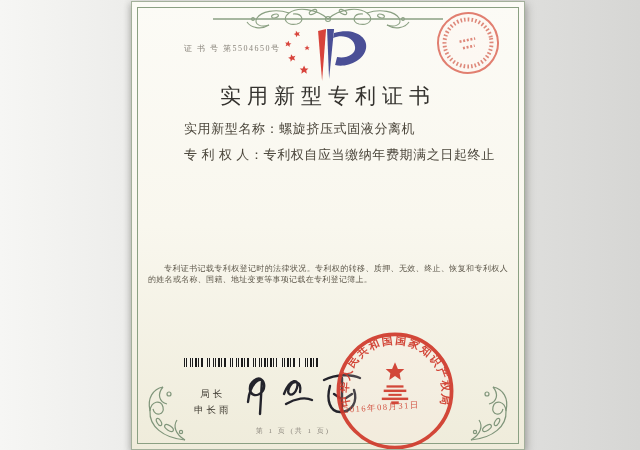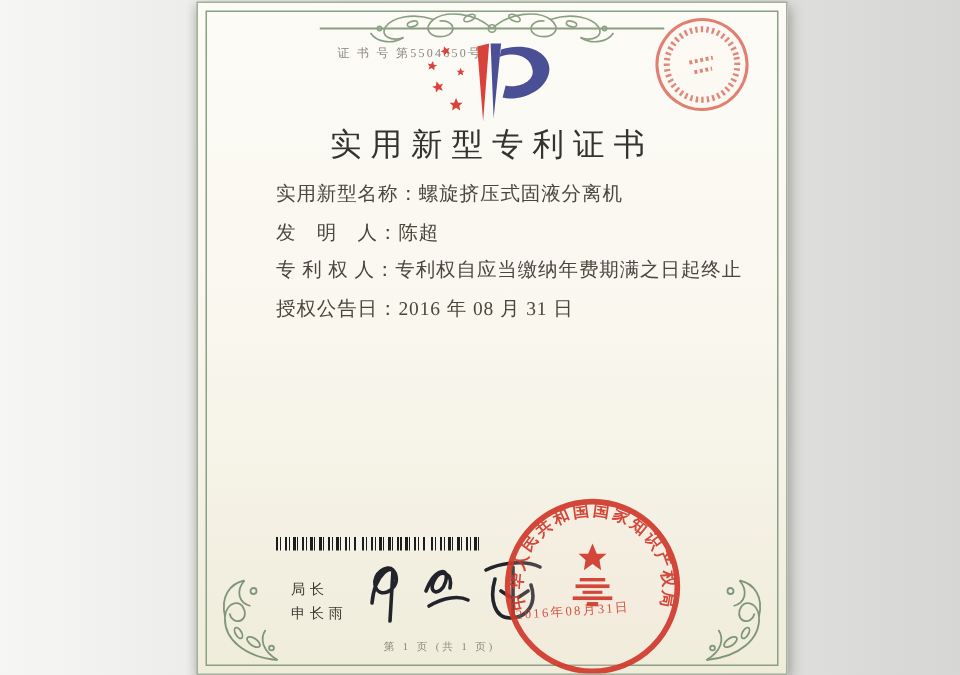--- a/index.html
+++ b/index.html
@@ -15,22 +15,22 @@
     border:1px solid #a3b09b;
     box-shadow:2px 3px 8px rgba(60,60,55,.35), -2px 2px 6px rgba(60,60,55,.18);
     overflow:hidden;
   }
   .inner-border{position:absolute;inset:5px;border:1px solid #8ba083;pointer-events:none;}
   .garland{position:absolute;top:2px;left:50%;transform:translateX(-50%);}
   .corner{position:absolute;bottom:7px;}
   .corner.left{left:7px;}
   .corner.right{right:7px;transform:scaleX(-1);}
   .cert-no{
-    position:absolute;left:52px;top:28px;
-    font-size:8px;letter-spacing:1.5px;color:#8a857c;margin-left:41px;
+    position:absolute;left:52px;top:41px;
+    font-size:8px;letter-spacing:1.5px;color:#8a857c;
   }
   .logo{position:absolute;top:22px;left:50%;transform:translateX(-52%);}
   .agency-stamp{position:absolute;top:7px;right:22px;transform:rotate(-12deg);opacity:.85;}
   .title{
     position:absolute;top:80px;left:0;right:0;margin:0;text-align:center;
     font-size:21px;font-weight:400;letter-spacing:6px;color:#35332f;
   }
   .fields{position:absolute;left:52px;right:24px;top:122px;}
   .field-line{
     font-size:13px;color:#4c473c;letter-spacing:.6px;
@@ -43,21 +43,21 @@
   }
   .barcode{
     position:absolute;left:52px;top:356px;width:136px;height:9px;
     background:repeating-linear-gradient(90deg,
       #1c1c1c 0 1.5px,#f6f4ea 1.5px 2.5px,
       #1c1c1c 2.5px 3.2px,#f6f4ea 3.2px 5.8px,
       #1c1c1c 5.8px 7.4px,#f6f4ea 7.4px 8.4px,
       #1c1c1c 8.4px 9px,#f6f4ea 9px 11.5px);
   }
   .signer{position:absolute;left:62px;top:384px;}
-  .signer div{font-size:9.5px;color:#3e3a31;letter-spacing:3px;line-height:16px;}
+  .signer div{font-size:9.5px;color:#3e3a31;letter-spacing:3px;line-height:16px;text-align:center;}
   .signature{position:absolute;left:108px;top:362px;}
   .seal{position:absolute;left:197px;top:323px;opacity:.92;}
   .seal-date{
     position:absolute;left:212px;top:400px;transform:rotate(-4deg);
     font-size:8.5px;color:#cf4433;letter-spacing:1.5px;opacity:.9;
   }
   .footer{
     position:absolute;left:0;right:70px;top:424px;text-align:center;
     font-size:7px;color:#8a857c;letter-spacing:2px;
   }
@@ -143,26 +143,25 @@
       <circle cx="34" cy="34" r="30" fill="rgba(255,238,235,0.25)" stroke="#dd6a5a" stroke-width="2"></circle>
       <circle cx="34" cy="34" r="23.5" fill="none" stroke="#d97565" stroke-width="4" stroke-dasharray="1.6,2.1"></circle>
       <path d="M26,31 h16" stroke="#d97565" stroke-width="2.6" stroke-dasharray="2,1.7" fill="none"></path>
       <path d="M28,38 h12" stroke="#d97565" stroke-width="2.6" stroke-dasharray="2,1.7" fill="none"></path>
     </svg>
 
     <h1 class="title">实用新型专利证书</h1>
 
     <div class="fields">
       <div class="field-line">实用新型名称：螺旋挤压式固液分离机</div>
-      <div class="field-line">发　明　人：陈超</div>
       <div class="field-line">专 利 权 人：专利权自应当缴纳年费期满之日起终止</div>
-      <div class="field-line">授权公告日：2016 年 08 月 31 日</div>
     </div>
 
     <div class="body-text">
+      <p>专利证书记载专利权登记时的法律状况。专利权的转移、质押、无效、终止、恢复和专利权人的姓名或名称、国籍、地址变更等事项记载在专利登记簿上。</p>
     </div>
 
     <div class="barcode"></div>
 
     <div class="signer">
       <div>局长</div>
       <div>申长雨</div>
     </div>
 
     <svg class="signature" width="130" height="58" viewBox="0 0 130 58">

